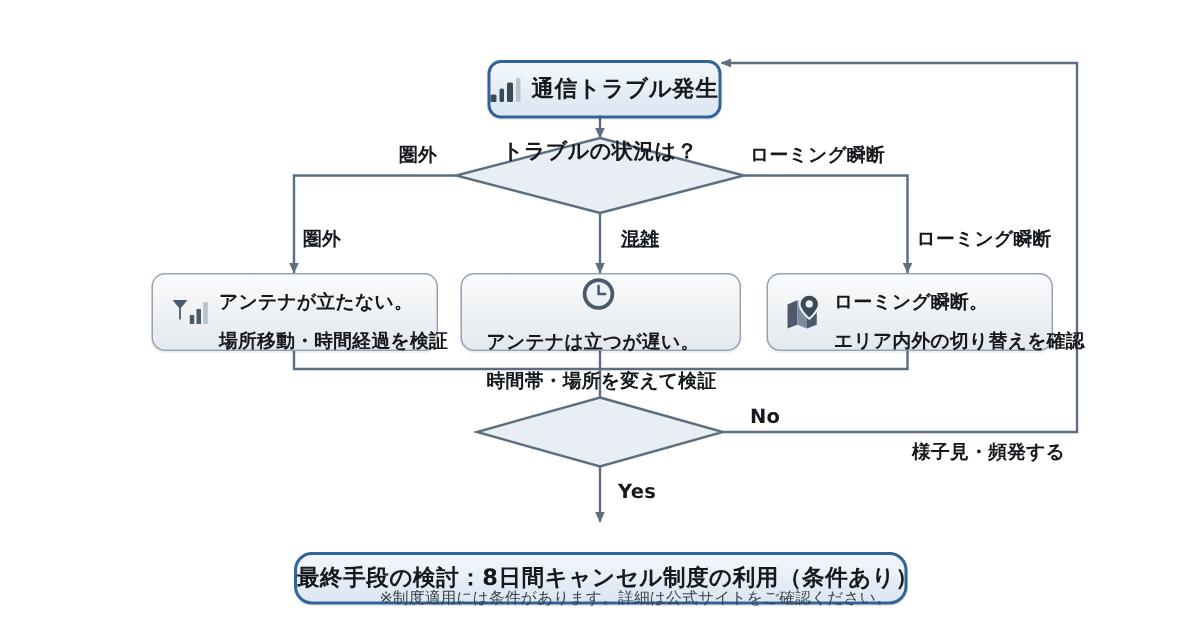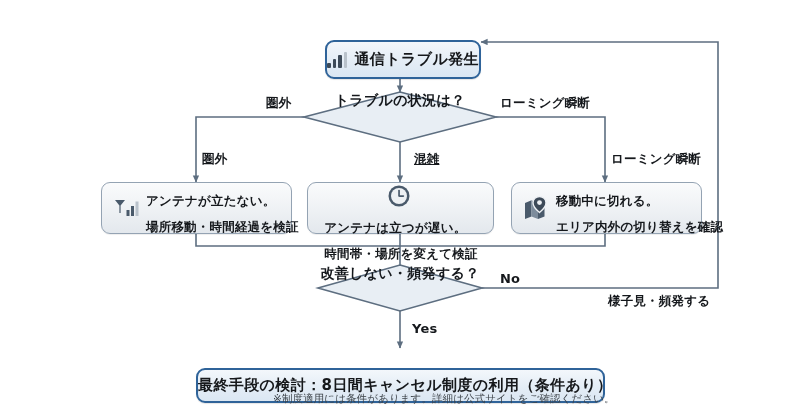--- a/index.html
+++ b/index.html
@@ -163,32 +163,29 @@
       <svg width="27" height="26" viewBox="0 0 27 26">
         <path d="M2 8 L8.5 5.2 L8.5 21.5 L2 24 Z" fill="#4a5a6b"></path>
         <path d="M8.5 5.2 L15 8 L15 24 L8.5 21.5 Z" fill="#7d8c9c"></path>
         <path d="M15 8 L21.5 5.2 L21.5 21.5 L15 24 Z" fill="#4a5a6b"></path>
         <path d="M16.5 1.5 c3.6,0 6.5,2.8 6.5,6.2 c0,4.4 -6.5,9.8 -6.5,9.8
                  c0,0 -6.5,-5.4 -6.5,-9.8 c0,-3.4 2.9,-6.2 6.5,-6.2 z" fill="#3d4a58" stroke="#eef1f4" stroke-width="1.4"></path>
         <circle cx="16.5" cy="7.6" r="2.4" fill="#eef1f4"></circle>
       </svg>
     </span>
     <span class="lines">
-      <span>移動中に切れる。</span>
+      <span>ローミング瞬断。</span>
       <span>エリア内外の切り替えを確認</span>
     </span>
   </div>
 
-  <div class="node dia" style="left:318px;top:265px;width:164px;height:46px;">
-    <span class="dtxt">改善しない・頻発する？</span>
-  </div>
 
   <div class="elabel en" style="left:500px;top:271px;">No</div>
   <div class="elabel" style="left:608px;top:293px;">様子見・頻発する</div>
   <div class="elabel en" style="left:412px;top:321px;">Yes</div>
 
-  <div class="node term" style="left:196px;top:348px;width:409px;height:35px;">
+  <div class="node term" style="left:196px;top:348px;width:409px;height:35px;border-radius:12px;">
     <span class="txt">最終手段の検討：8日間キャンセル制度の利用（条件あり）</span>
   </div>
 
-  <div class="footnote" style="left:253px;top:392px;margin-left:20px;">※制度適用には条件があります。詳細は公式サイトをご確認ください。</div>
+  <div class="footnote" style="left:253px;top:392px;">※制度適用には条件があります。詳細は公式サイトをご確認ください。</div>
 
 </div>
 
 </body></html>

